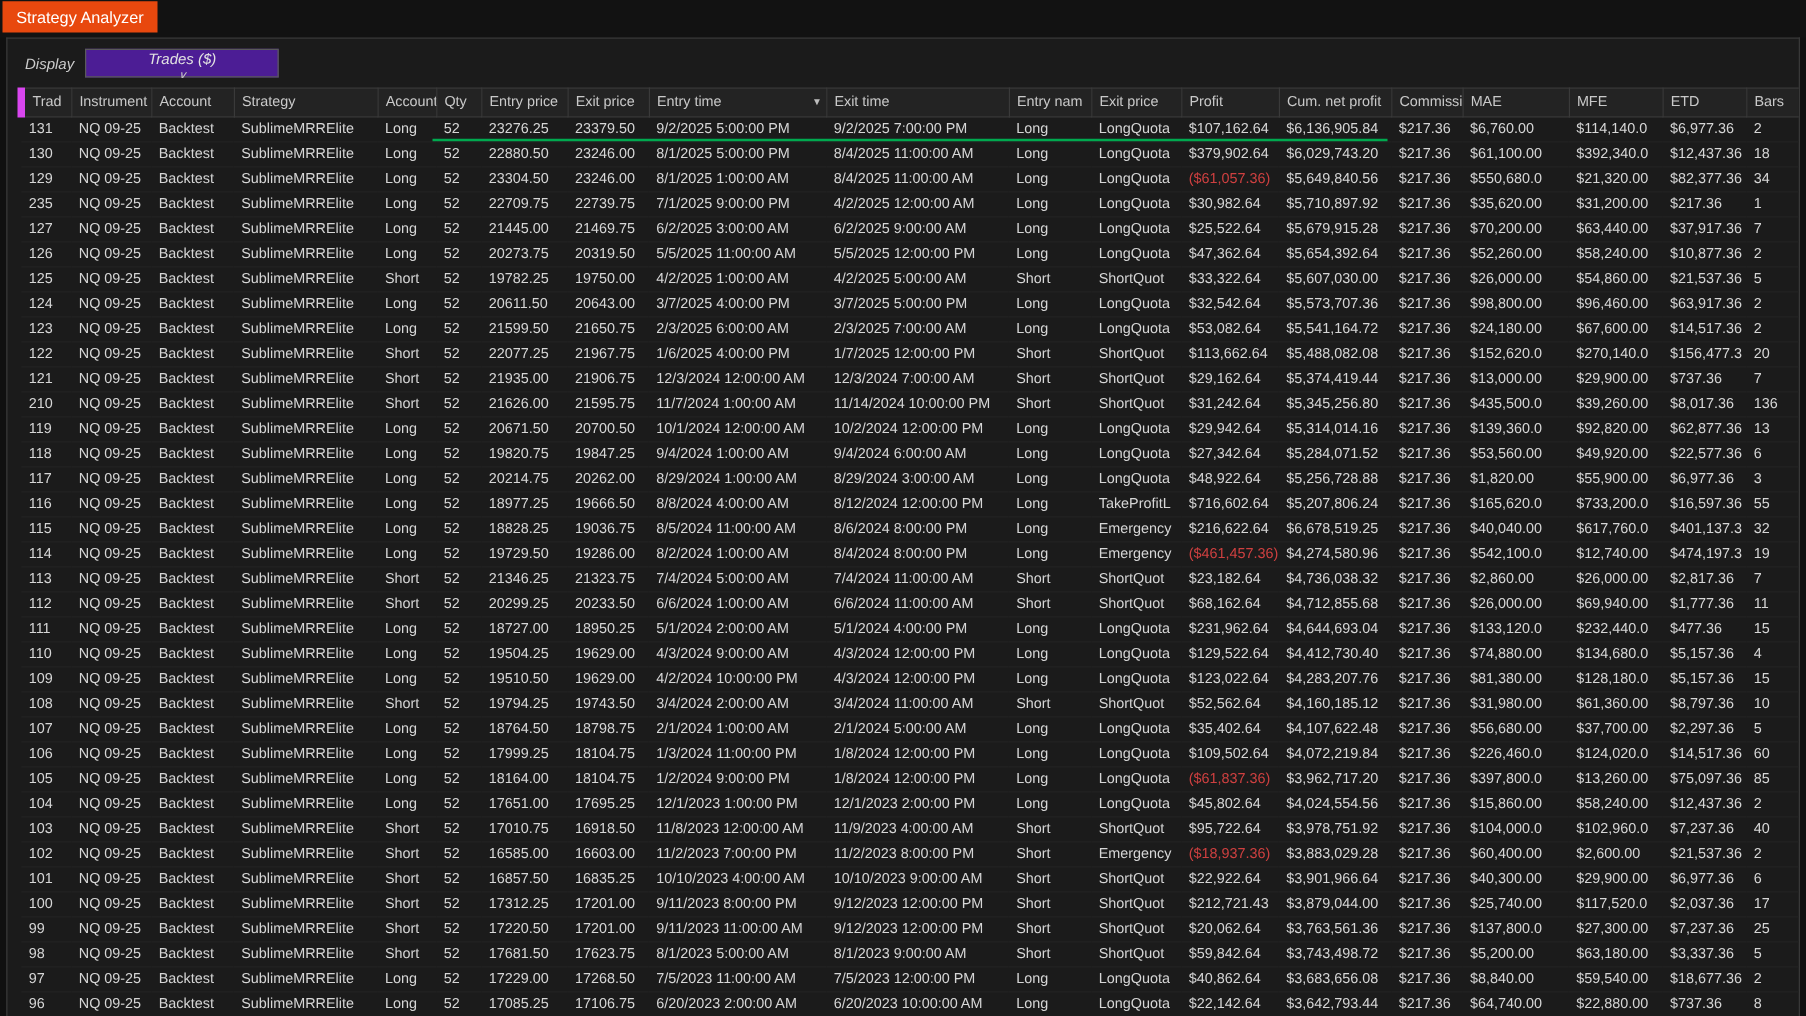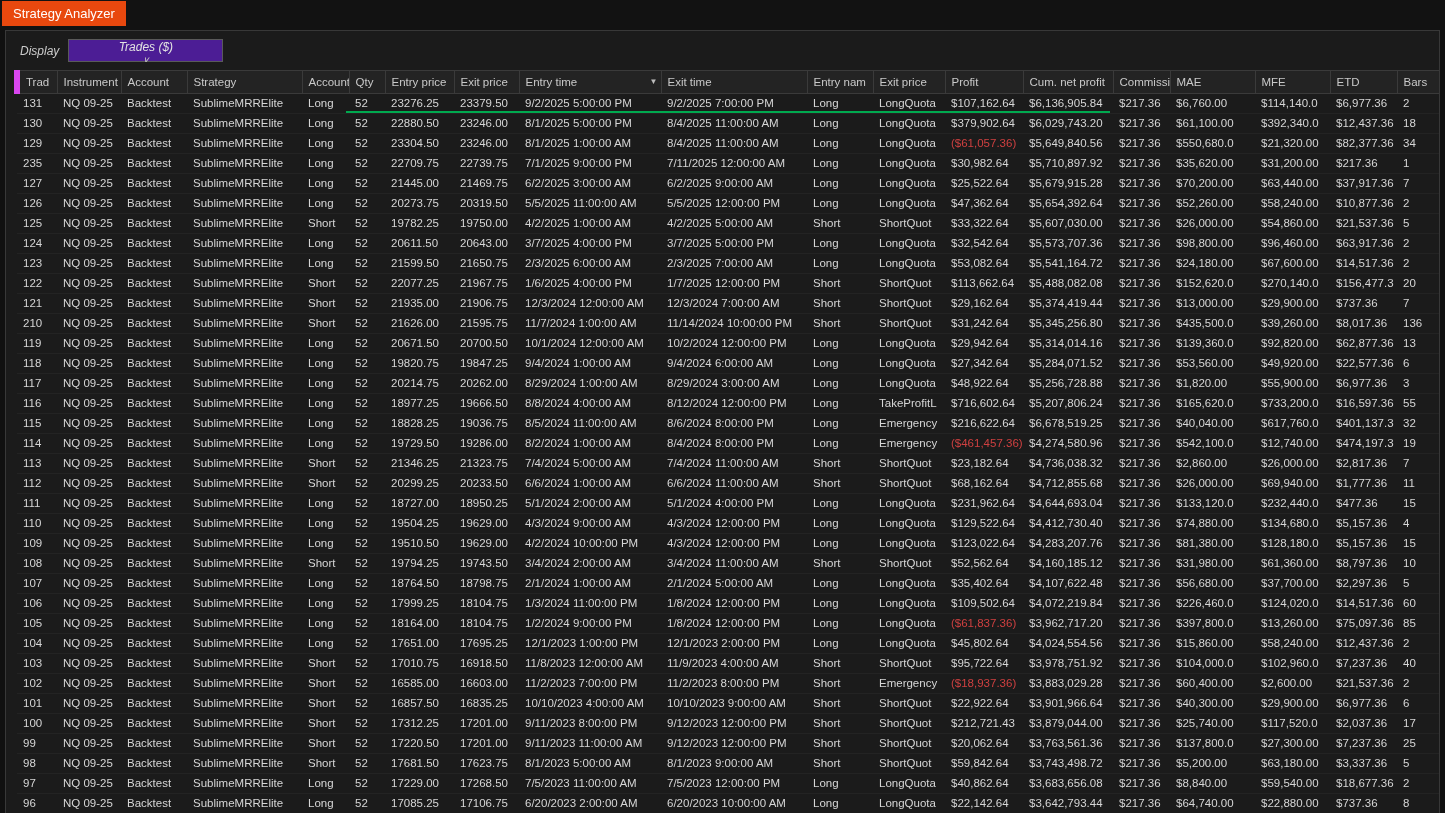--- a/index.html
+++ b/index.html
@@ -168,21 +168,21 @@
         <tr>
           <td>235</td>
           <td>NQ 09-25</td>
           <td>Backtest</td>
           <td>SublimeMRRElite</td>
           <td>Long</td>
           <td>52</td>
           <td>22709.75</td>
           <td>22739.75</td>
           <td>7/1/2025 9:00:00 PM</td>
-          <td>7/11/2025 12:00:00 AM</td>
+          <td>4/2/2025 12:00:00 AM</td>
           <td>Long</td>
           <td>LongQuota</td>
           <td>$30,982.64</td>
           <td>$5,710,897.92</td>
           <td>$217.36</td>
           <td>$35,620.00</td>
           <td>$31,200.00</td>
           <td>$217.36</td>
           <td>1</td>
         </tr>

